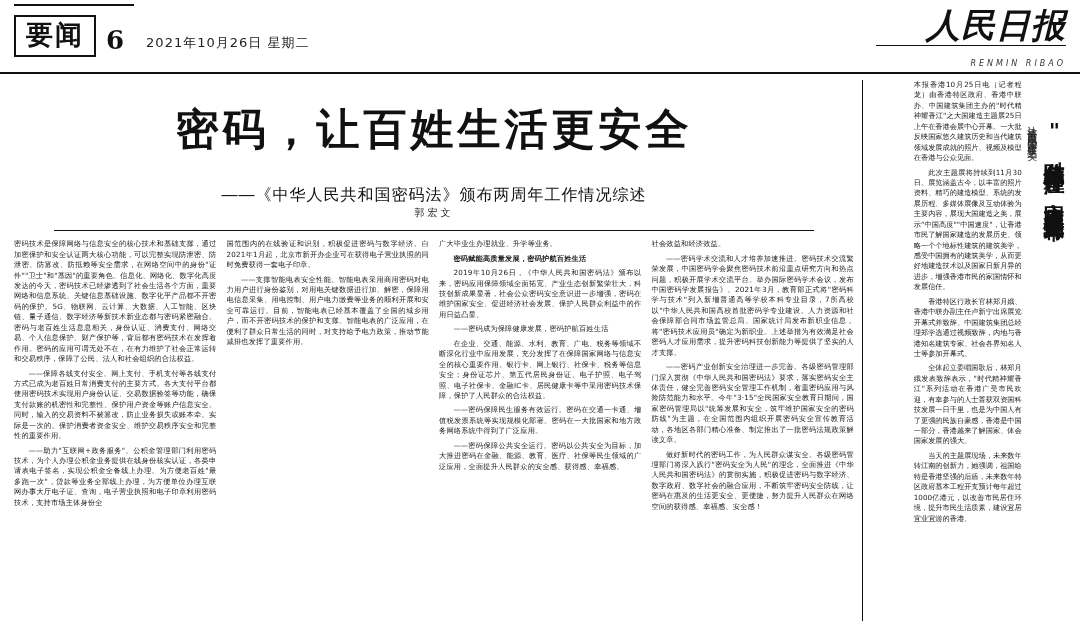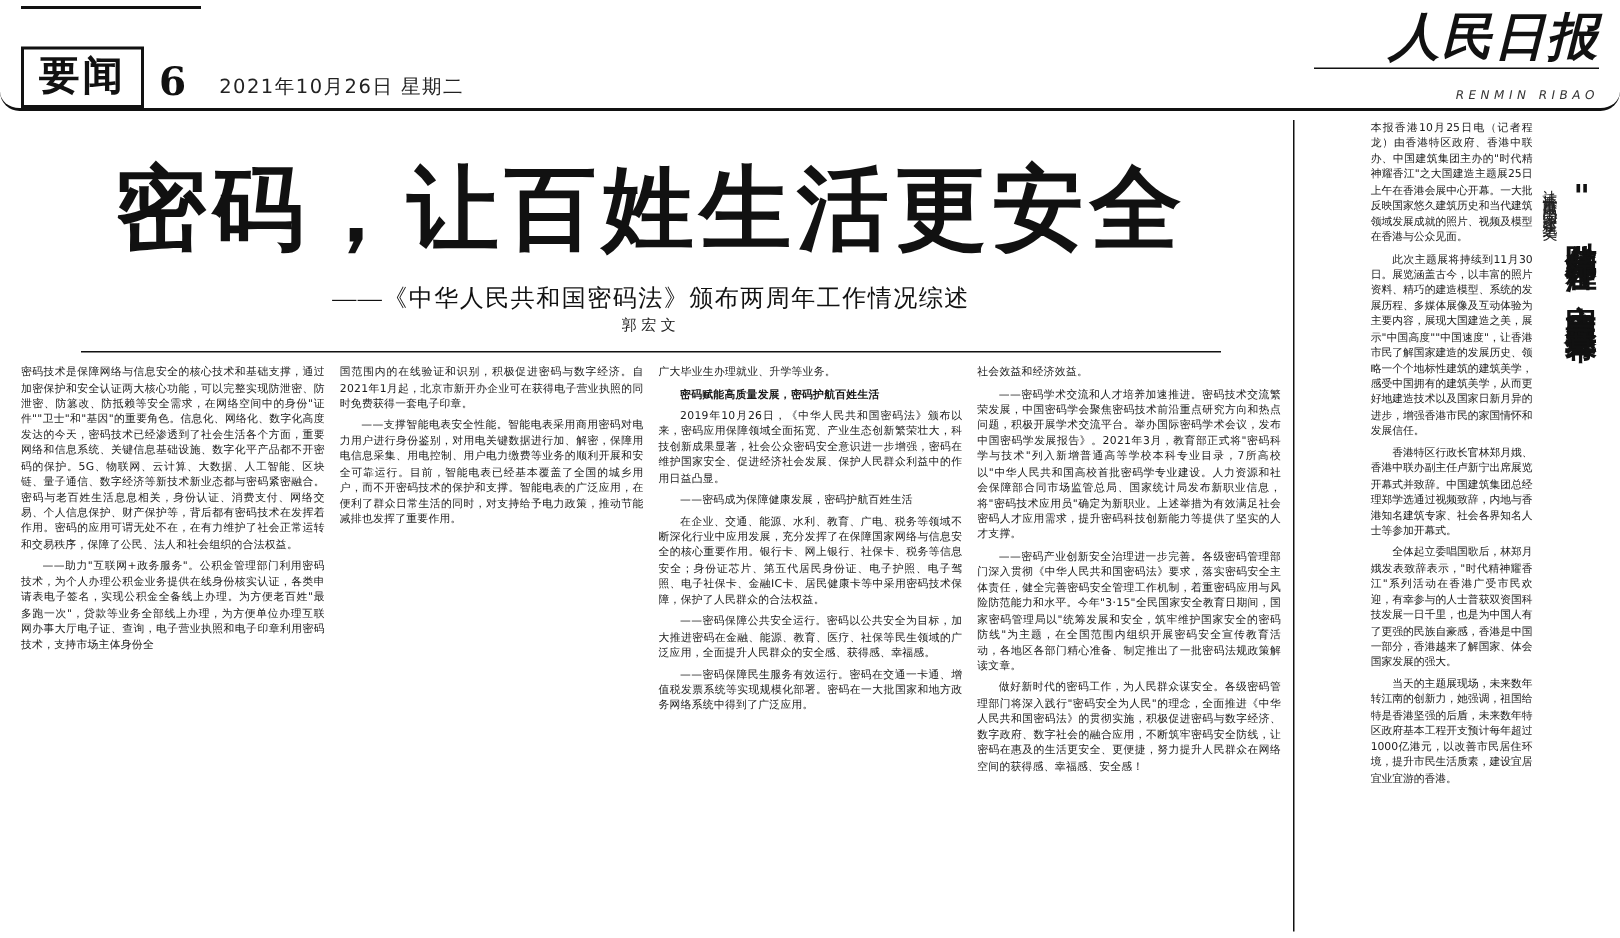--- a/index.html
+++ b/index.html
@@ -10,21 +10,21 @@
     color:#111;
     overflow:hidden;
   }
   .page{position:relative;width:1080px;height:625px;}
 
   
   .masthead{
     position:relative;
     height:72px;
     border-bottom:2px solid #111;
-    display:flex;align-items:flex-end;border-radius:13px;
+    display:flex;align-items:center;
   }
   .mast-left{
     display:flex;align-items:flex-end;gap:10px;
     padding-left:14px;
   }
   .mast-box{
     border:2px solid #111;
     padding:2px 10px 4px 10px;
     font-size:27px;font-weight:bold;
     letter-spacing:2px;
@@ -75,27 +75,27 @@
     width:216px;
     position:relative;
     padding:6px 12px 0 10px;
     box-sizing:border-box;
     display:flex;
   }
 
   
   .headline-wrap{text-align:center;padding-top:26px;}
   .headline{
-    font-size:61px;font-weight:bold;letter-spacing:4px;
+    font-size:43px;font-weight:bold;letter-spacing:4px;
     font-family:"DejaVu Serif","Liberation Serif",serif;
     line-height:1.1;
   }
   .subhead{
-    font-size:16px;margin-top:16px;letter-spacing:1px;
-    font-family:Liberation Serif, serif;
+    font-size:16px;margin-top:32px;letter-spacing:1px;
+    font-family:Liberation Sans, sans-serif;
   }
   .byline{
     font-size:10px;letter-spacing:3px;color:#222;
   }
   .head-rule{
     border-top:1px solid #111;margin:10px 40px 0 40px;
   }
 
   
   .cols{
@@ -168,34 +168,35 @@
       <div class="headline-wrap">
         <div class="headline">密码，让百姓生活更安全</div>
         <div class="subhead">——《中华人民共和国密码法》颁布两周年工作情况综述</div>
         <div class="byline">郭宏文</div>
         <div class="head-rule"></div>
       </div>
 
       <div class="cols">
         <div class="col">
           <p class="lead">密码技术是保障网络与信息安全的核心技术和基础支撑，通过加密保护和安全认证两大核心功能，可以完整实现防泄密、防泄密、防篡改、防抵赖等安全需求，在网络空间中的身份"证件""卫士"和"基因"的重要角色。信息化、网络化、数字化高度发达的今天，密码技术已经渗透到了社会生活各个方面，重要网络和信息系统、关键信息基础设施、数字化平产品都不开密码的保护。5G、物联网、云计算、大数据、人工智能、区块链、量子通信、数字经济等新技术新业态都与密码紧密融合。密码与老百姓生活息息相关，身份认证、消费支付、网络交易、个人信息保护、财产保护等，背后都有密码技术在发挥着作用。密码的应用可谓无处不在，在有力维护了社会正常运转和交易秩序，保障了公民、法人和社会组织的合法权益。</p>
+          <p>——保障各线支付安全。网上支付、手机支付等各线支付方式已成为老百姓日常消费支付的主要方式。各大支付平台都使用密码技术实现用户身份认证、交易数据验签等功能，确保支付款账的机密性和完整性、保护用户资金等账户信息安全。同时，输入的交易资料不被篡改，防止业务损失或账本牵。实际是一次的。保护消费者资金安全、维护交易秩序安全和完整性的重要作用。</p>
           <p>——助力"互联网+政务服务"。公积金管理部门利用密码技术，为个人办理公积金业务提供在线身份核实认证，各类申请表电子签名，实现公积金全备线上办理。为方便老百姓"最多跑一次"，贷款等业务全部线上办理，为方便单位办理互联网办事大厅电子证、查询，电子营业执照和电子印章利用密码技术，支持市场主体身份全</p>
         </div>
         <div class="col">
           <p class="lead">国范围内的在线验证和识别，积极促进密码与数字经济。自2021年1月起，北京市新开办企业可在获得电子营业执照的同时免费获得一套电子印章。</p>
           <p>——支撑智能电表安全性能。智能电表采用商用密码对电力用户进行身份鉴别，对用电关键数据进行加、解密，保障用电信息采集、用电控制、用户电力缴费等业务的顺利开展和安全可靠运行。目前，智能电表已经基本覆盖了全国的城乡用户，而不开密码技术的保护和支撑。智能电表的广泛应用，在便利了群众日常生活的同时，对支持给予电力政策，推动节能减排也发挥了重要作用。</p>
         </div>
         <div class="col">
           <p class="lead">广大毕业生办理就业、升学等业务。</p>
           <p class="sub">密码赋能高质量发展，密码护航百姓生活</p>
           <p>2019年10月26日，《中华人民共和国密码法》颁布以来，密码应用保障领域全面拓宽、产业生态创新繁荣壮大，科技创新成果显著，社会公众密码安全意识进一步增强，密码在维护国家安全、促进经济社会发展、保护人民群众利益中的作用日益凸显。</p>
           <p>——密码成为保障健康发展，密码护航百姓生活</p>
           <p>在企业、交通、能源、水利、教育、广电、税务等领域不断深化行业中应用发展，充分发挥了在保障国家网络与信息安全的核心重要作用。银行卡、网上银行、社保卡、税务等信息安全；身份证芯片、第五代居民身份证、电子护照、电子驾照、电子社保卡、金融IC卡、居民健康卡等中采用密码技术保障，保护了人民群众的合法权益。</p>
+          <p>——密码保障民生服务有效运行。密码在交通一卡通、增值税发票系统等实现规模化部署。密码在一大批国家和地方政务网络系统中得到了广泛应用。</p>
           <p>——密码保障公共安全运行。密码以公共安全为目标，加大推进密码在金融、能源、教育、医疗、社保等民生领域的广泛应用，全面提升人民群众的安全感、获得感、幸福感。</p>
-          <p>——密码保障民生服务有效运行。密码在交通一卡通、增值税发票系统等实现规模化部署。密码在一大批国家和地方政务网络系统中得到了广泛应用。</p>
         </div>
         <div class="col">
           <p class="lead">社会效益和经济效益。</p>
           <p>——密码学术交流和人才培养加速推进。密码技术交流繁荣发展，中国密码学会聚焦密码技术前沿重点研究方向和热点问题，积极开展学术交流平台。举办国际密码学术会议，发布中国密码学发展报告》。2021年3月，教育部正式将"密码科学与技术"列入新增普通高等学校本科专业目录，7所高校以"中华人民共和国高校首批密码学专业建设。人力资源和社会保障部合同市场监管总局、国家统计局发布新职业信息，将"密码技术应用员"确定为新职业。上述举措为有效满足社会密码人才应用需求，提升密码科技创新能力等提供了坚实的人才支撑。</p>
           <p>——密码产业创新安全治理进一步完善。各级密码管理部门深入贯彻《中华人民共和国密码法》要求，落实密码安全主体责任，健全完善密码安全管理工作机制，着重密码应用与风险防范能力和水平。今年"3·15"全民国家安全教育日期间，国家密码管理局以"统筹发展和安全，筑牢维护国家安全的密码防线"为主题，在全国范围内组织开展密码安全宣传教育活动，各地区各部门精心准备、制定推出了一批密码法规政策解读文章。</p>
           <p>做好新时代的密码工作，为人民群众谋安全。各级密码管理部门将深入践行"密码安全为人民"的理念，全面推进《中华人民共和国密码法》的贯彻实施，积极促进密码与数字经济、数字政府、数字社会的融合应用，不断筑牢密码安全防线，让密码在惠及的生活更安全、更便捷，努力提升人民群众在网络空间的获得感、幸福感、安全感！</p>
         </div>
       </div>
     </div>
 

